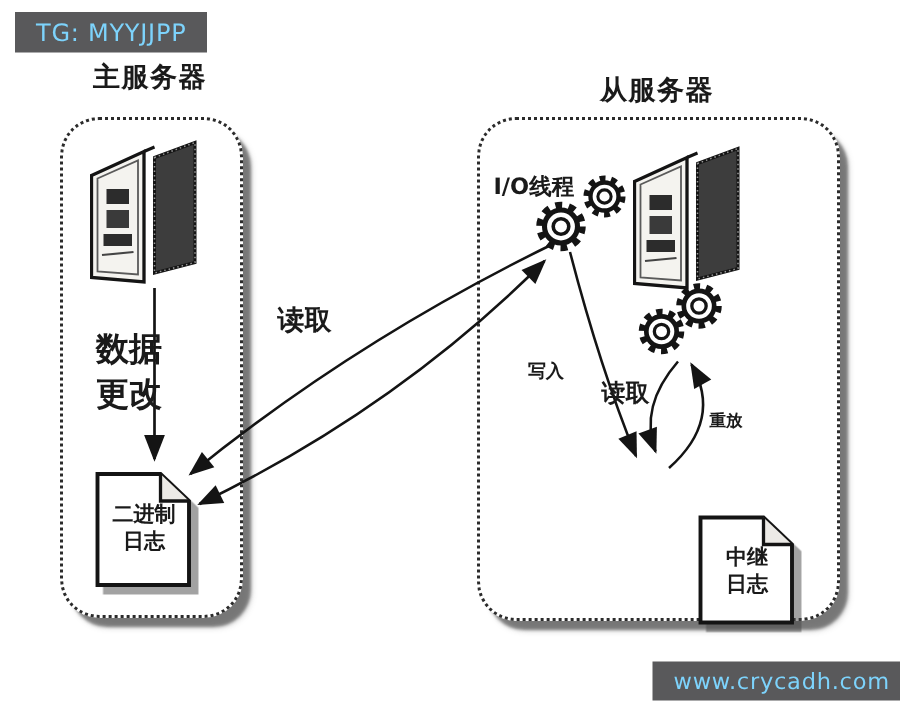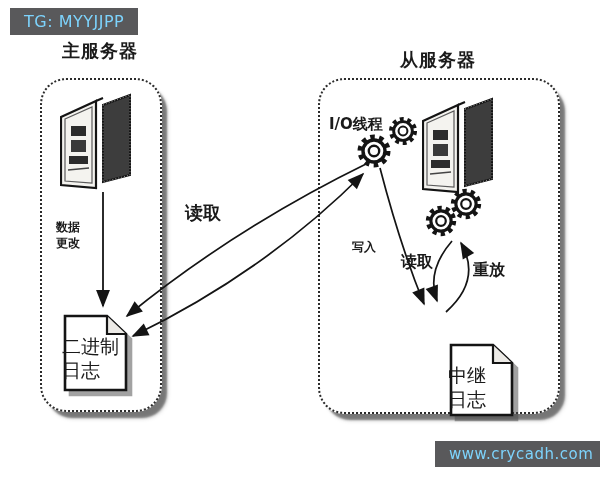--- a/index.html
+++ b/index.html
@@ -20,22 +20,22 @@
   }
   .group-box{
     position:absolute;border:2.6px dotted #2b2b2b;border-radius:26px;
     box-shadow:6px 7px 2px -1px rgba(60,60,60,.55), 7px 8px 4px -2px rgba(90,90,90,.4);
     background:transparent;
   }
   .icon-wrap{position:absolute;}
   .doc{position:absolute;}
   .doc svg{filter:drop-shadow(5px 5px 0 rgba(70,70,70,.5));}
   .doc .doc-text{
-    position:absolute;left:0;top:22px;width:100%;
-    font-weight:normal;font-size:19px;line-height:1.25;
+    position:absolute;left:0;top:22px;width:100%;text-align:center;
+    font-weight:bold;font-size:14px;line-height:1.25;
   }
   .lbl{position:absolute;font-weight:bold;white-space:nowrap;}
   .lbl.two-line{text-align:center;line-height:1.35;}
   #overlay{position:absolute;left:0;top:0;}
 </style>
 </head>
 <body>
 
 <div id="stage">
 
@@ -77,21 +77,21 @@
     <svg width="68" height="80" viewBox="0 0 68 80">
       <path d="M3,3 H45 L64,21 V77 H3 Z" fill="#ffffff" stroke="#141414" stroke-width="2.6" stroke-linejoin="miter"></path>
       <path d="M45,3 L45,21 L64,21" fill="#eceae6" stroke="#141414" stroke-width="2.2"></path>
     </svg>
     <div class="doc-text">
       <span>二进制</span><br>
       <span>日志</span>
     </div>
   </div>
 
-  <div class="doc" style="left:448px;top:342px;width:68px;height:78px;">
+  <div class="doc" style="left:464px;top:342px;width:68px;height:78px;">
     <svg width="68" height="76" viewBox="0 0 68 76">
       <path d="M3,3 H45 L64,21 V73 H3 Z" fill="#ffffff" stroke="#141414" stroke-width="2.6" stroke-linejoin="miter"></path>
       <path d="M45,3 L45,21 L64,21" fill="#eceae6" stroke="#141414" stroke-width="2.2"></path>
     </svg>
     <div class="doc-text">
       <span>中继</span><br>
       <span>日志</span>
     </div>
   </div>
 
@@ -132,32 +132,32 @@
         <circle r="5.2" fill="#ffffff" stroke="#141414" stroke-width="2.4"></circle>
       </g>
       <g transform="translate(441,221) scale(0.92)">
         <circle r="13" fill="none" stroke="#141414" stroke-width="7" stroke-dasharray="4.2,4"></circle>
         <circle r="11" fill="#ffffff" stroke="#141414" stroke-width="3.4"></circle>
         <circle r="5.2" fill="#ffffff" stroke="#141414" stroke-width="2.4"></circle>
       </g>
     </g>
   </svg>
 
-  <div class="lbl two-line" style="left:46px;top:219px;width:44px;font-size:12px;">
+  <div class="lbl two-line" style="left:64px;top:219px;width:44px;font-size:22px;text-align:right;">
     <span>数据</span><br>
     <span>更改</span>
   </div>
 
   <div class="lbl" style="left:185px;top:201px;font-size:18px;">读取</div>
 
   <div class="lbl" style="left:329px;top:115px;font-size:15px;text-align:center;">I/O线程</div>
 
 
   <div class="lbl" style="left:352px;top:239px;font-size:12px;">写入</div>
 
   <div class="lbl" style="left:401px;top:252px;font-size:16px;">读取</div>
 
-  <div class="lbl" style="left:473px;top:260px;font-size:16px;">重放</div>
+  <div class="lbl" style="left:473px;top:273px;font-size:11px;">重放</div>
 
   <div class="badge tl">TG: MYYJJPP</div>
   <div class="badge br">www.crycadh.com</div>
 
 </div>
 
 </body></html>

